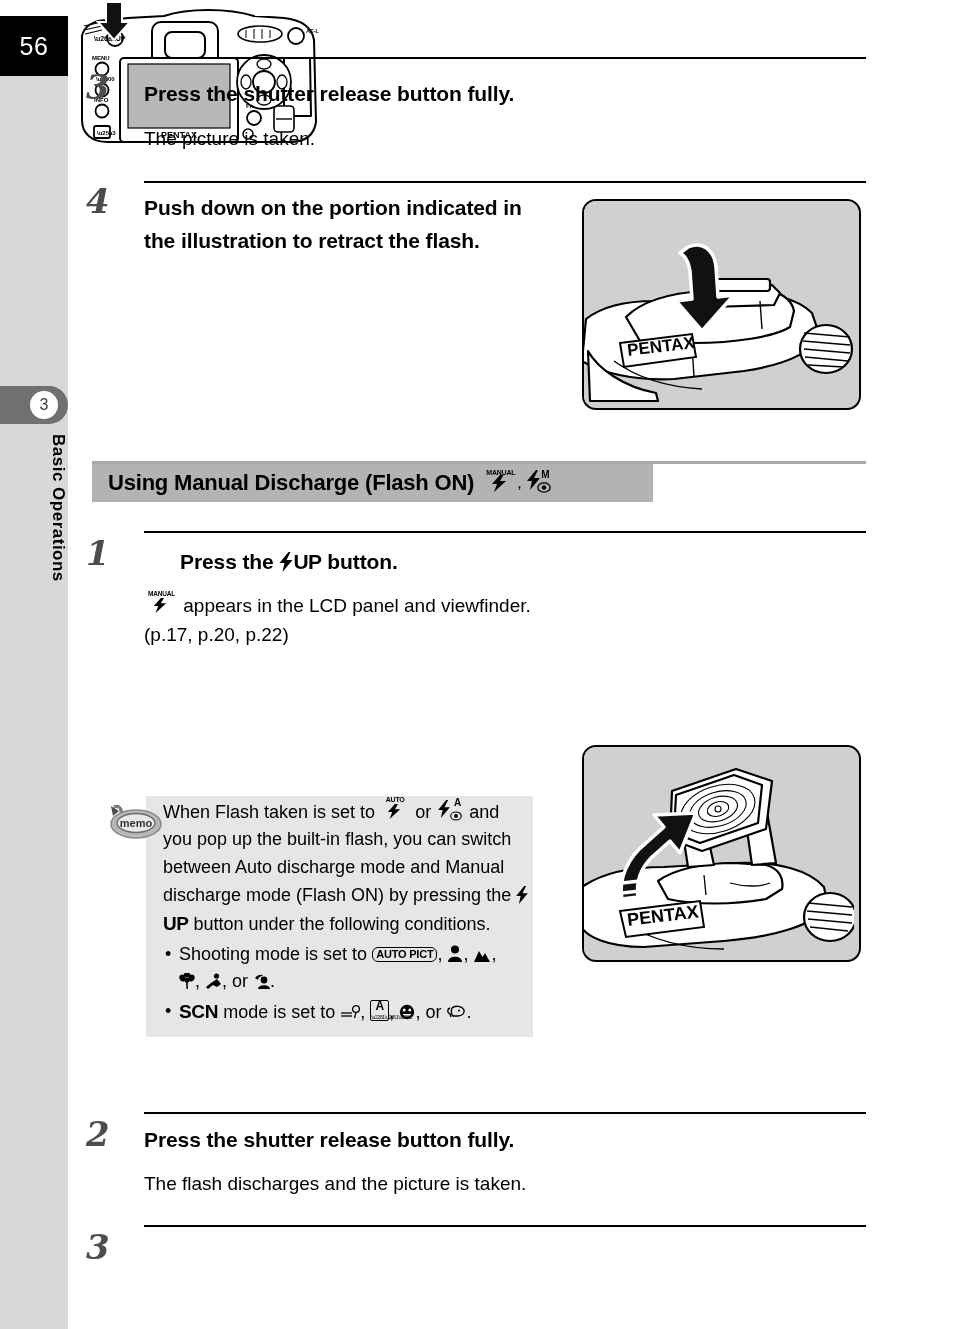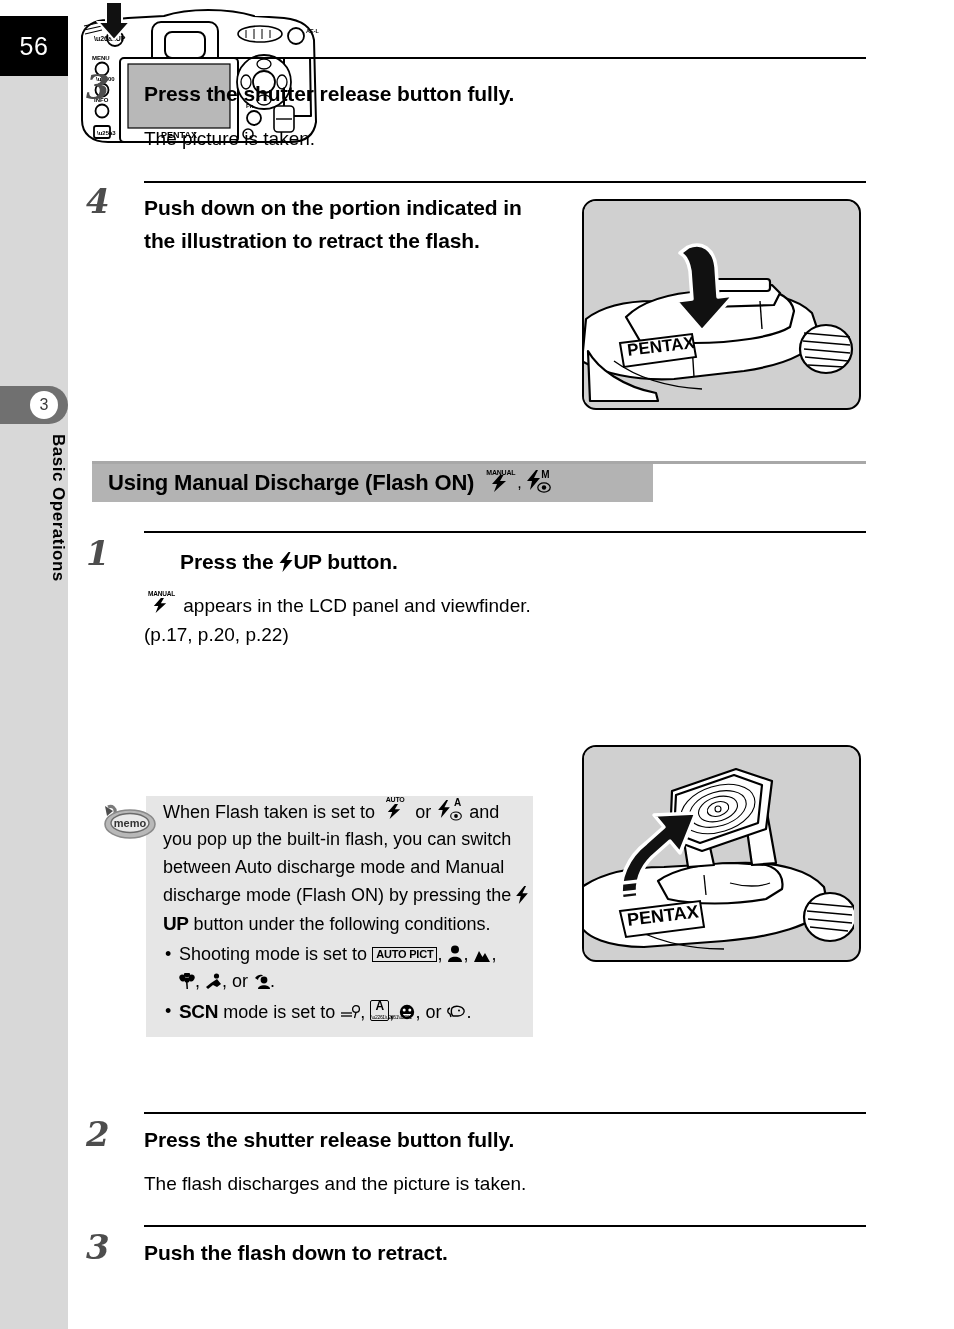--- a/index.html
+++ b/index.html
@@ -191,21 +191,21 @@
     line-height: 11px;
   }
   .inline-bolt-up {
     font-weight: bold;
     font-size: 21px;
     letter-spacing: -.5px;
   }
   .mode-box {
     display: inline-block;
     border: 1.5px solid #000;
-    border-radius: 0;
+    border-radius: 6px;
     font-size: 11px;
     font-weight: bold;
     padding: 1px 3px;
     line-height: 11px;
     vertical-align: 2px;
     letter-spacing: -.2px;
   }
   .mode-box-a {
     display: inline-block;
     border: 1.5px solid #000;
@@ -247,21 +247,21 @@
   }
   #memo-text {
     position: absolute;
     left: 95px; top: 798px;
     width: 370px;
     font-size: 18px;
     line-height: 1.52;
   }
   #memo-icon {
     position: absolute;
-    left: 30px; top: 804px;
+    left: 36px; top: 804px;
     width: 62px; height: 38px;
   }
   .memo-bullets {
     margin: 2px 0 0 0;
     padding: 0;
     list-style: none;
   }
   .memo-bullets li {
     position: relative;
     padding-left: 16px;
@@ -660,15 +660,14 @@
     </ul>
   </div>
 
   <div class="step-rule" style="top:1112px;"></div>
   <div class="step-num" style="top:1117px;">2</div>
   <div class="step-title" style="top:1124px; width:700px;">Press the shutter release button fully.</div>
   <div class="step-body" style="top:1170px; width:700px;">The flash discharges and the picture is taken.</div>
 
   <div class="step-rule" style="top:1225px;"></div>
   <div class="step-num" style="top:1230px;">3</div>
-  <div class="step-title" style="top:1237px; width:700px;">Push the flash down to retract.</div>
 
 </div>
 
 </body></html>

